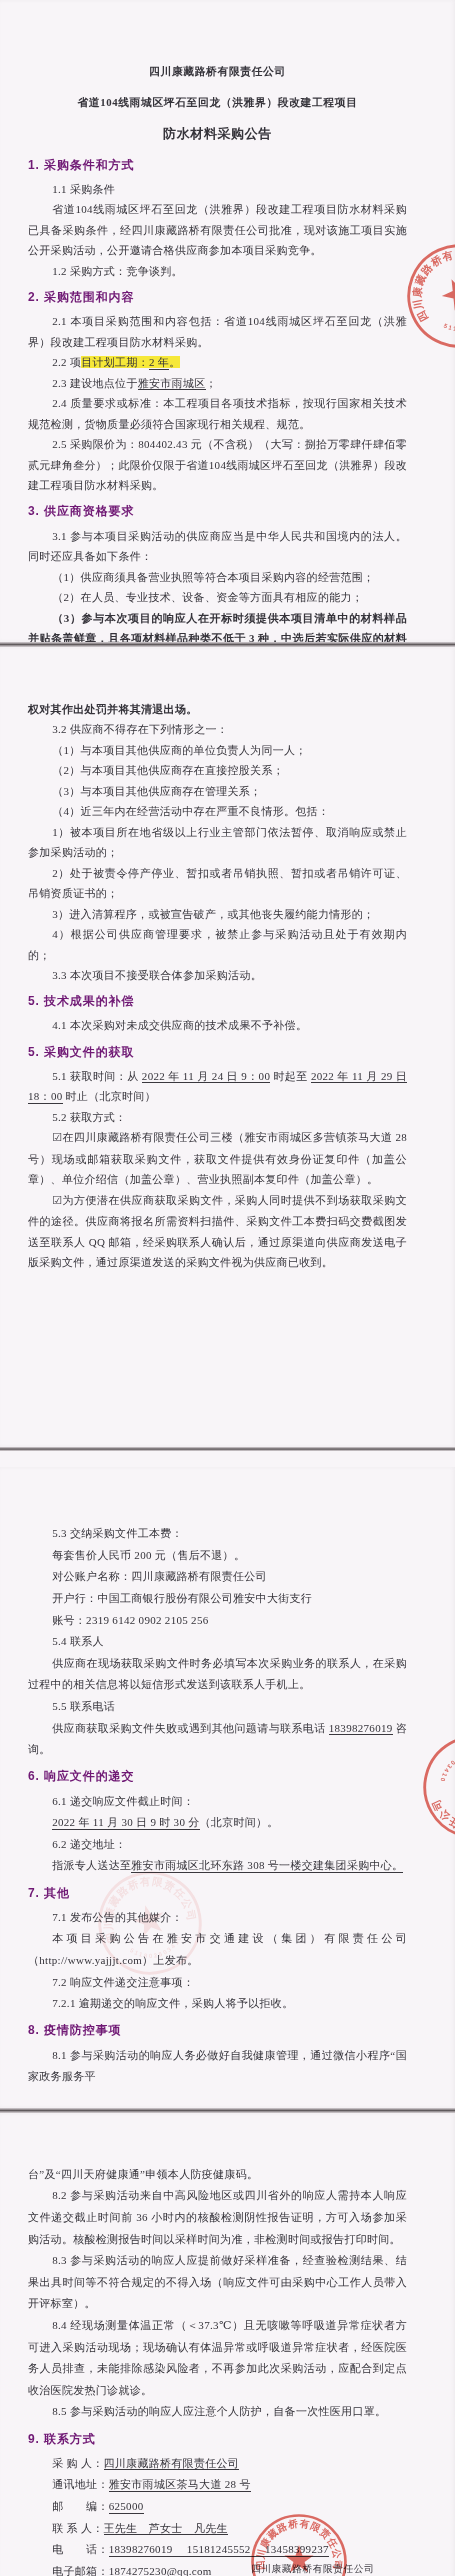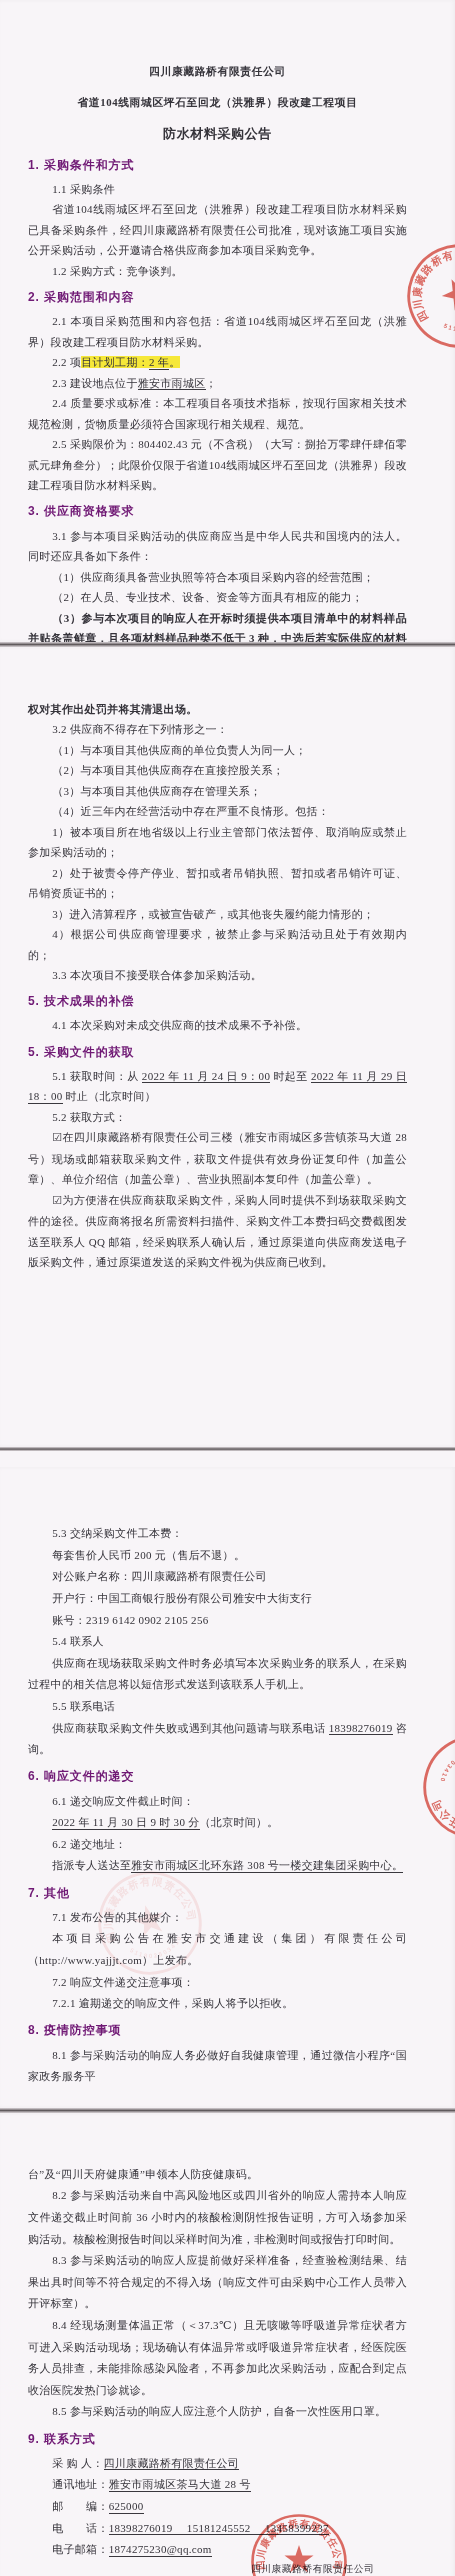--- a/index.html
+++ b/index.html
@@ -164,20 +164,21 @@
     <p class="body noind">台”及“四川天府健康通”申领本人防疫健康码。</p>
     <p class="body">8.2 参与采购活动来自中高风险地区或四川省外的响应人需持本人响应文件递交截止时间前 36 小时内的核酸检测阴性报告证明，方可入场参加采购活动。核酸检测报告时间以采样时间为准，非检测时间或报告打印时间。</p>
     <p class="body">8.3 参与采购活动的响应人应提前做好采样准备，经查验检测结果、结果出具时间等不符合规定的不得入场（响应文件可由采购中心工作人员带入开评标室）。</p>
     <p class="body">8.4 经现场测量体温正常（＜37.3℃）且无咳嗽等呼吸道异常症状者方可进入采购活动现场；现场确认有体温异常或呼吸道异常症状者，经医院医务人员排查，未能排除感染风险者，不再参加此次采购活动，应配合到定点收治医院发热门诊就诊。</p>
     <p class="body">8.5 参与采购活动的响应人应注意个人防护，自备一次性医用口罩。</p>
 
     <h2 class="sec">9. 联系方式</h2>
     <p class="body contact-row"><span>采 购 人：</span><span class="u">四川康藏路桥有限责任公司</span></p>
     <p class="body contact-row"><span>通讯地址：</span><span class="u">雅安市雨城区茶马大道 28 号</span></p>
     <p class="body contact-row"><span>邮　　编：</span><span class="u">625000</span></p>
+    <p class="body contact-row"><span>联 系 人：</span><span class="u">王先生　芦女士　凡先生</span></p>
     <p class="body contact-row"><span>电　　话：</span><span class="u">18398276019　 15181245552　 13458399237</span></p>
     <p class="body contact-row"><span>电子邮箱：</span><span class="u">1874275230@qq.com</span></p>
 
     <div class="sign-company">四川康藏路桥有限责任公司</div>
     <div class="sign-date"><span class="u">2022</span><span> 年 </span><span class="u">11</span><span> 月 </span><span class="u">22</span><span> 日</span></div>
 
     <svg class="seal seal-main" width="100" height="100" viewBox="0 0 170 170">
       <defs>
         <path id="arc_main" d="M 27,100.5 A 60,60 0 1 1 143,100.5" fill="none"></path>
         <path id="code_main" d="M 40,116.5 A 55,55 0 0 0 130,116.5" fill="none"></path>

